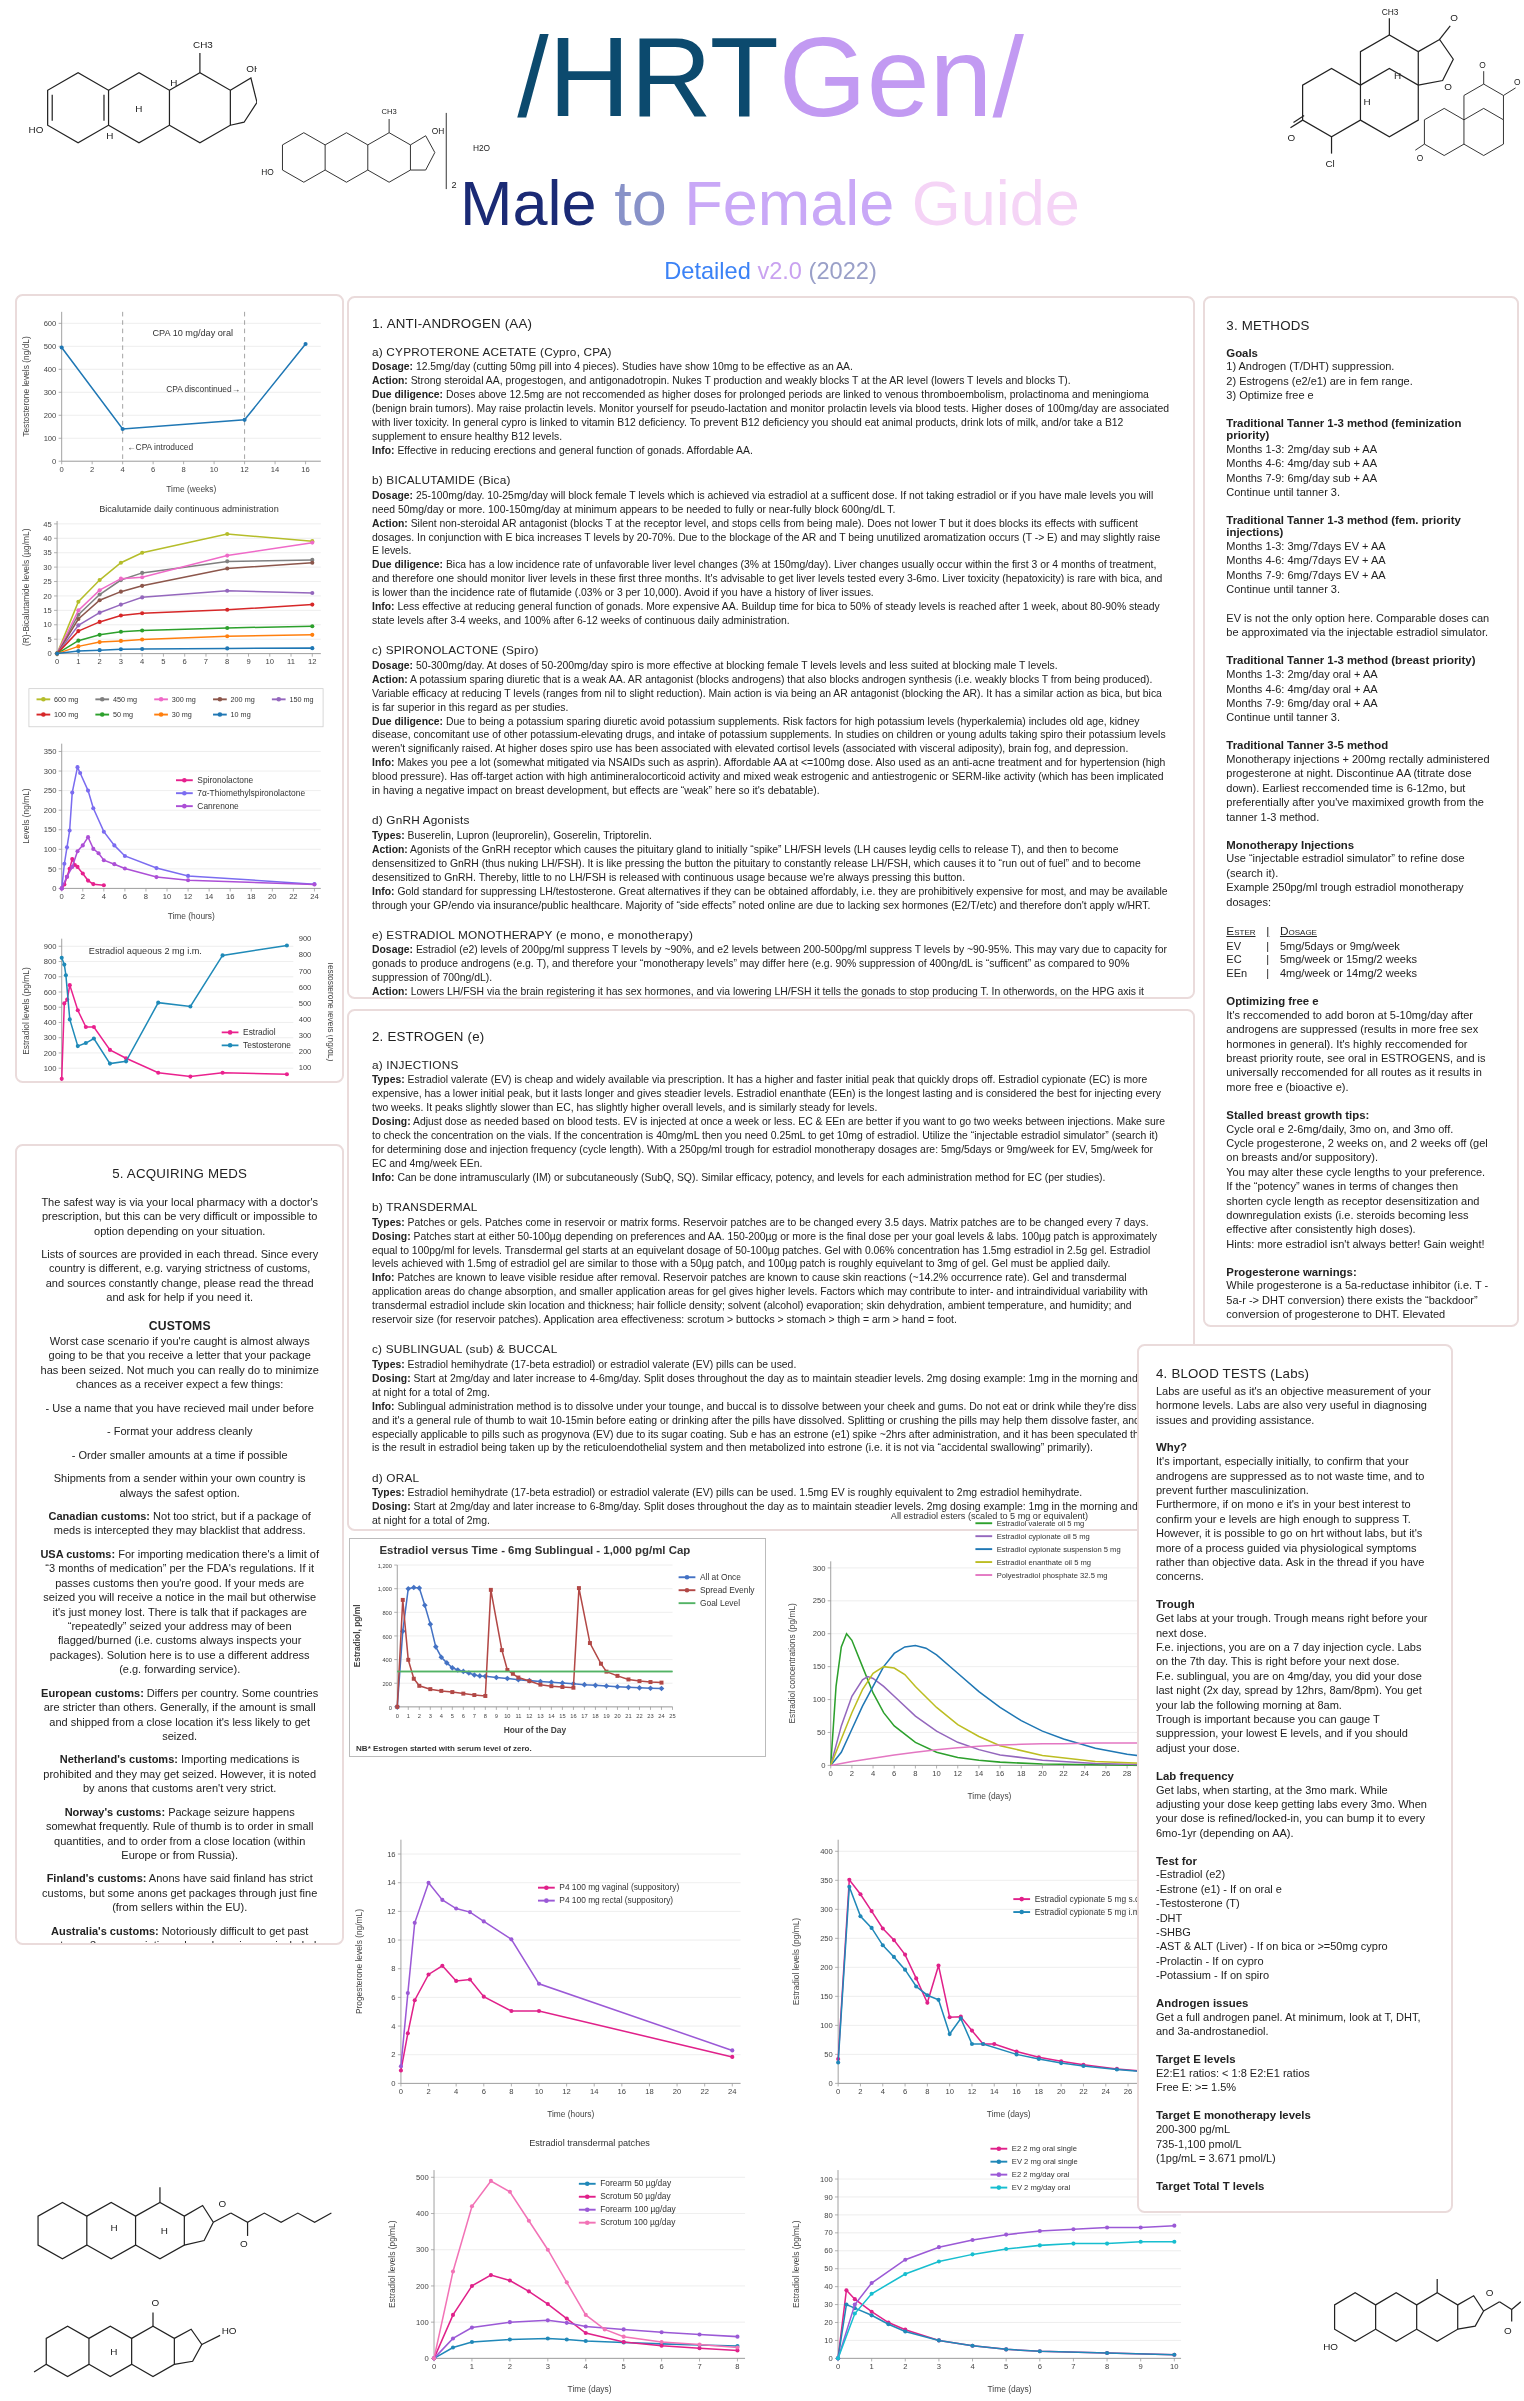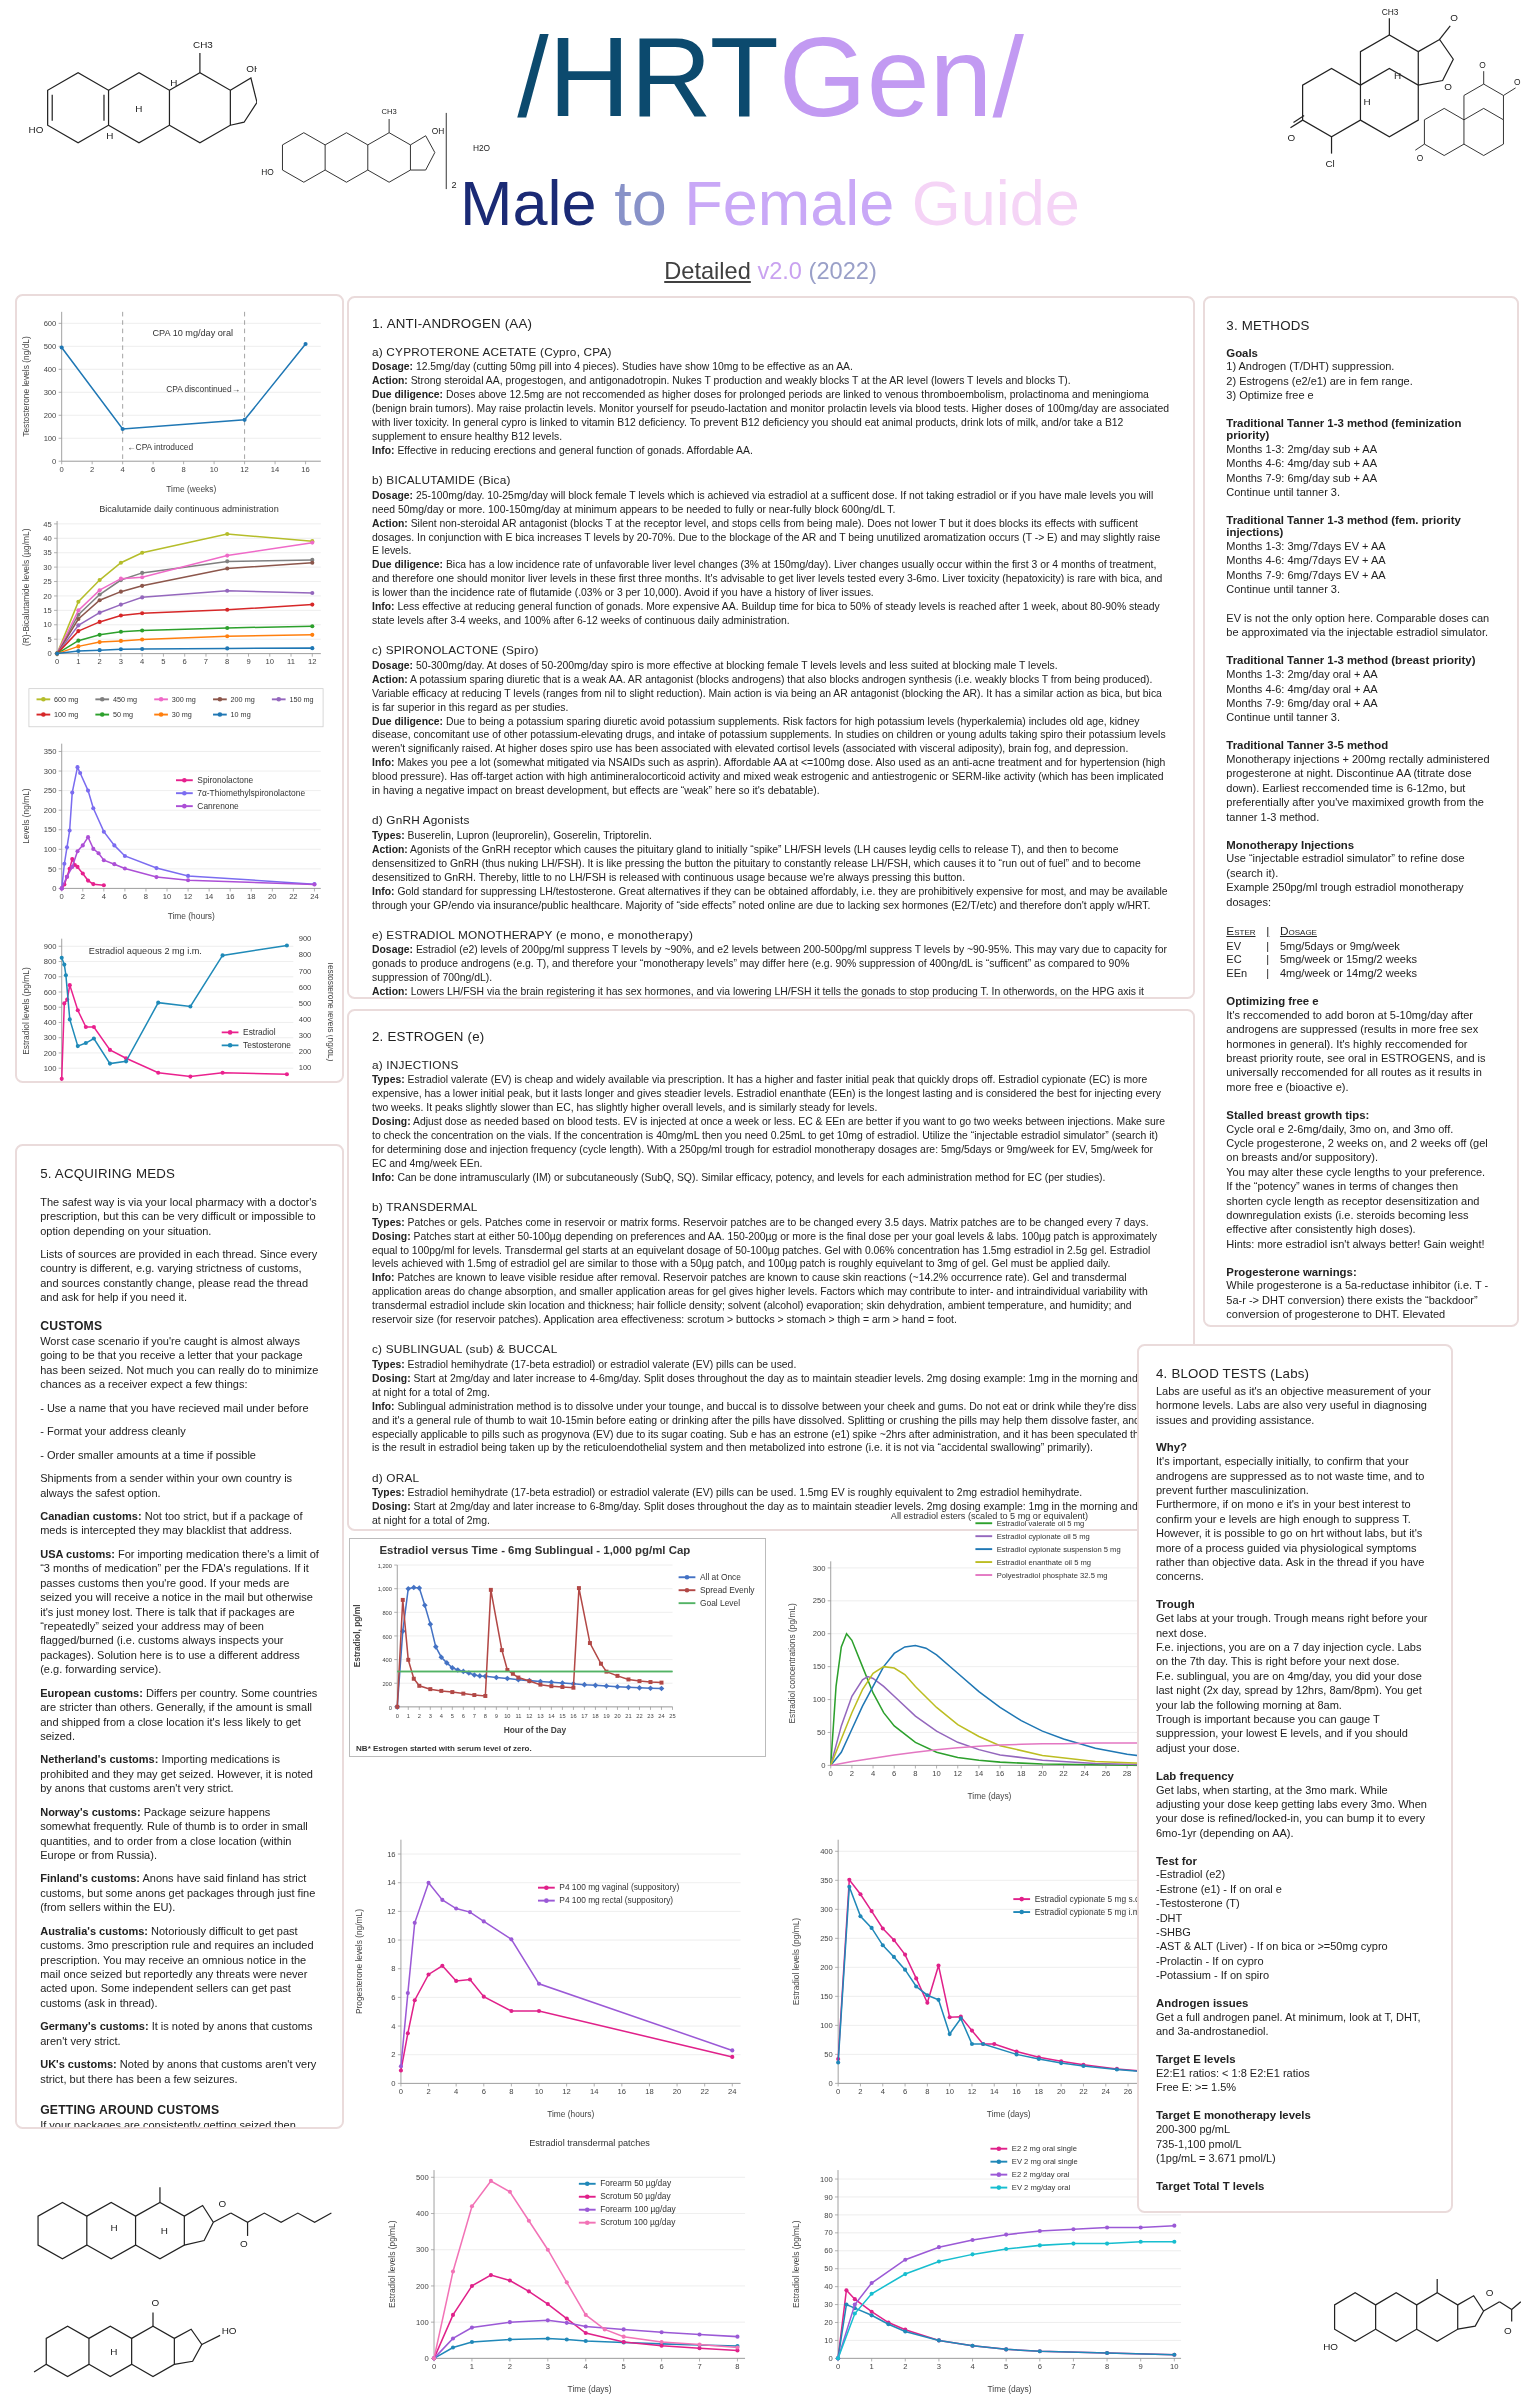--- a/index.html
+++ b/index.html
@@ -8,21 +8,21 @@
   
   .title{position:absolute;left:473px;top:21.3px;width:595px;text-align:center;font-size:113px;line-height:1;white-space:nowrap;}
   .title .t1{color:#0c4a6e;}
   .title .t2{color:#c29af2;}
   .subtitle{position:absolute;left:427px;top:172px;width:686px;text-align:center;font-size:63px;line-height:1;white-space:nowrap;}
   .subtitle .w1{color:#1b2a75;}
   .subtitle .w2{color:#8892c8;}
   .subtitle .w3{color:#c9a8f7;}
   .subtitle .w4{color:#f5d4f6;}
   .tagline{position:absolute;left:534px;top:258px;width:473px;text-align:center;font-size:23.6px;white-space:nowrap;}
-  .tagline .g1{color:#404040;text-decoration:underline;}
+  .tagline .g1{color:#3b82f6;}
   .tagline .g2{color:#c9a2f0;}
   .tagline .g3{color:#9aa0c8;}
   
   .sec-title{font-size:13.3px;letter-spacing:0.2px;margin:0 0 13.7px 0;font-weight:400;}
   .drug{margin:0 0 15.2px 0;}
   .drug h4{font-size:11.8px;margin:0 0 1.5px 0;font-weight:400;letter-spacing:0.2px;}
   .drug p{margin:0;font-size:10.4px;line-height:1.34;}
   .drug p b{font-weight:bold;}
   .colR p, .colR li{font-size:11px;line-height:1.3;}
   .blk{margin:0 0 14.5px 0;}
@@ -538,21 +538,21 @@
           <text x="165.77777777777777" y="34" font-size="12" fill="#333" text-anchor="middle">Estradiol aqueous 2 mg i.m.</text>
           <line x1="266" x2="288" y1="137" y2="137" stroke="#ea218e" stroke-width="2.5"></line>
           <circle cx="277" cy="137" r="3" fill="#ea218e"></circle>
           <text x="294" y="140.5" font-size="11" fill="#333" text-anchor="start">Estradiol</text>
           <line x1="266" x2="288" y1="154" y2="154" stroke="#1f8ab8" stroke-width="2.5"></line>
           <circle cx="277" cy="154" r="3" fill="#1f8ab8"></circle>
           <text x="294" y="157.5" font-size="11" fill="#333" text-anchor="start">Testosterone</text>
         </svg></div>
   </div>
 
-  <div class="panel colR" style="left:15.2px;top:1144px;width:329px;height:985px;padding:20px 23px;">
+  <div class="panel colR" style="left:15.2px;top:1144px;width:329px;height:801px;padding:20px 23px;text-align:center;">
     <h3 class="sec-title">5. ACQUIRING MEDS</h3>
     <div>
 
         <div class="blk">
 
           <div>
 
               <p class="line" style="margin-bottom:9.1px;"><b></b><span>The safest way is via your local pharmacy with a doctor's prescription, but this can be very difficult or impossible to option depending on your situation.</span></p>
 
               <p class="line" style="margin-bottom:9.1px;"><b></b><span>Lists of sources are provided in each thread. Since every country is different, e.g. varying strictness of customs, and sources constantly change, please read the thread and ask for help if you need it.</span></p>

